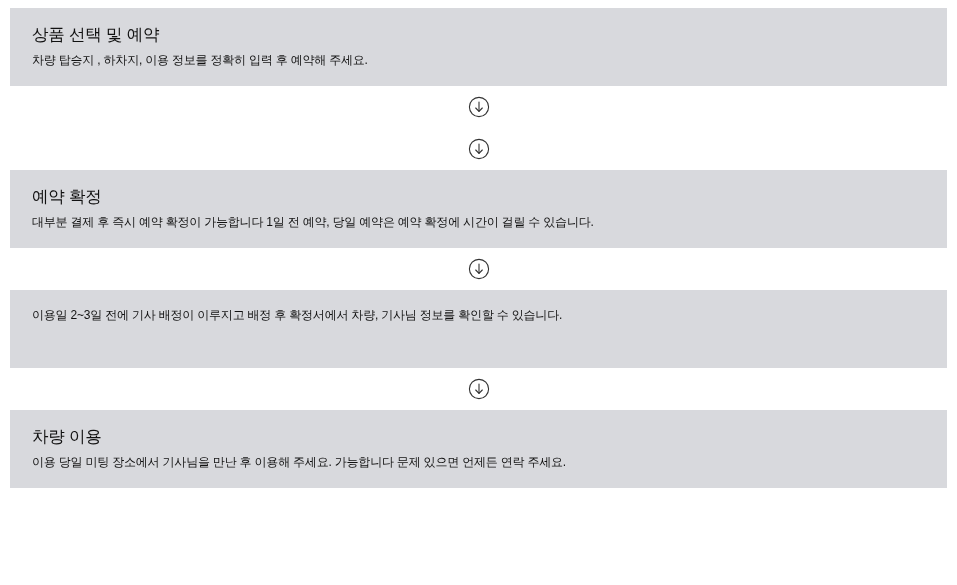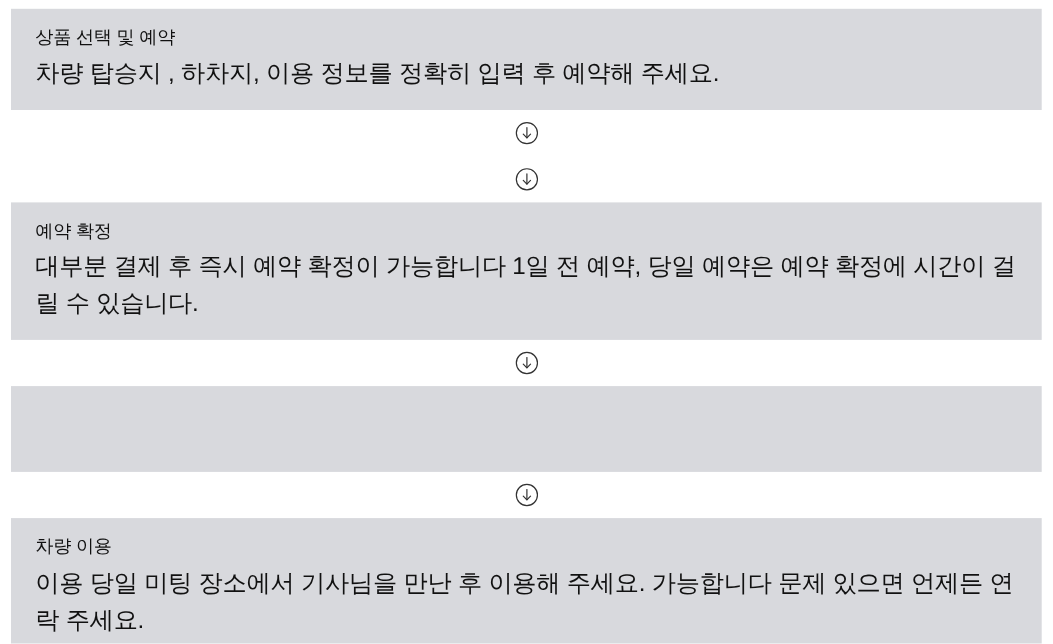--- a/index.html
+++ b/index.html
@@ -33,21 +33,21 @@
     justify-content: space-between;
   }
   .step-title {
     font-size: 16.5px;
     line-height: 1.55;
     font-weight: 400;
     color: #111111;
     letter-spacing: -0.2px;
   }
   .step-desc {
-    font-size: 22px;
+    font-size: 12px;
     line-height: 1.55;
     font-weight: 400;
     color: #111111;
     letter-spacing: -0.2px;
     margin-top: 2px;
   }
   .arrow-row {
     height: 42px;
     display: flex;
     align-items: center;
@@ -105,20 +105,21 @@
 
   <div class="arrow-row">
     <svg class="arrow-icon" viewBox="0 0 22 22">
       <circle cx="11" cy="11" r="9.6"></circle>
       <path d="M11 6.1 L11 15.2"></path>
       <path d="M7.7 12.0 L11 15.4 L14.3 12.0"></path>
     </svg>
   </div>
 
   <div class="step">
+    <div class="step-desc">이용일 2~3일 전에 기사 배정이 이루지고 배정 후 확정서에서 차량, 기사님 정보를 확인할 수 있습니다.</div>
   </div>
 
   <div class="arrow-row">
     <svg class="arrow-icon" viewBox="0 0 22 22">
       <circle cx="11" cy="11" r="9.6"></circle>
       <path d="M11 6.1 L11 15.2"></path>
       <path d="M7.7 12.0 L11 15.4 L14.3 12.0"></path>
     </svg>
   </div>
 

